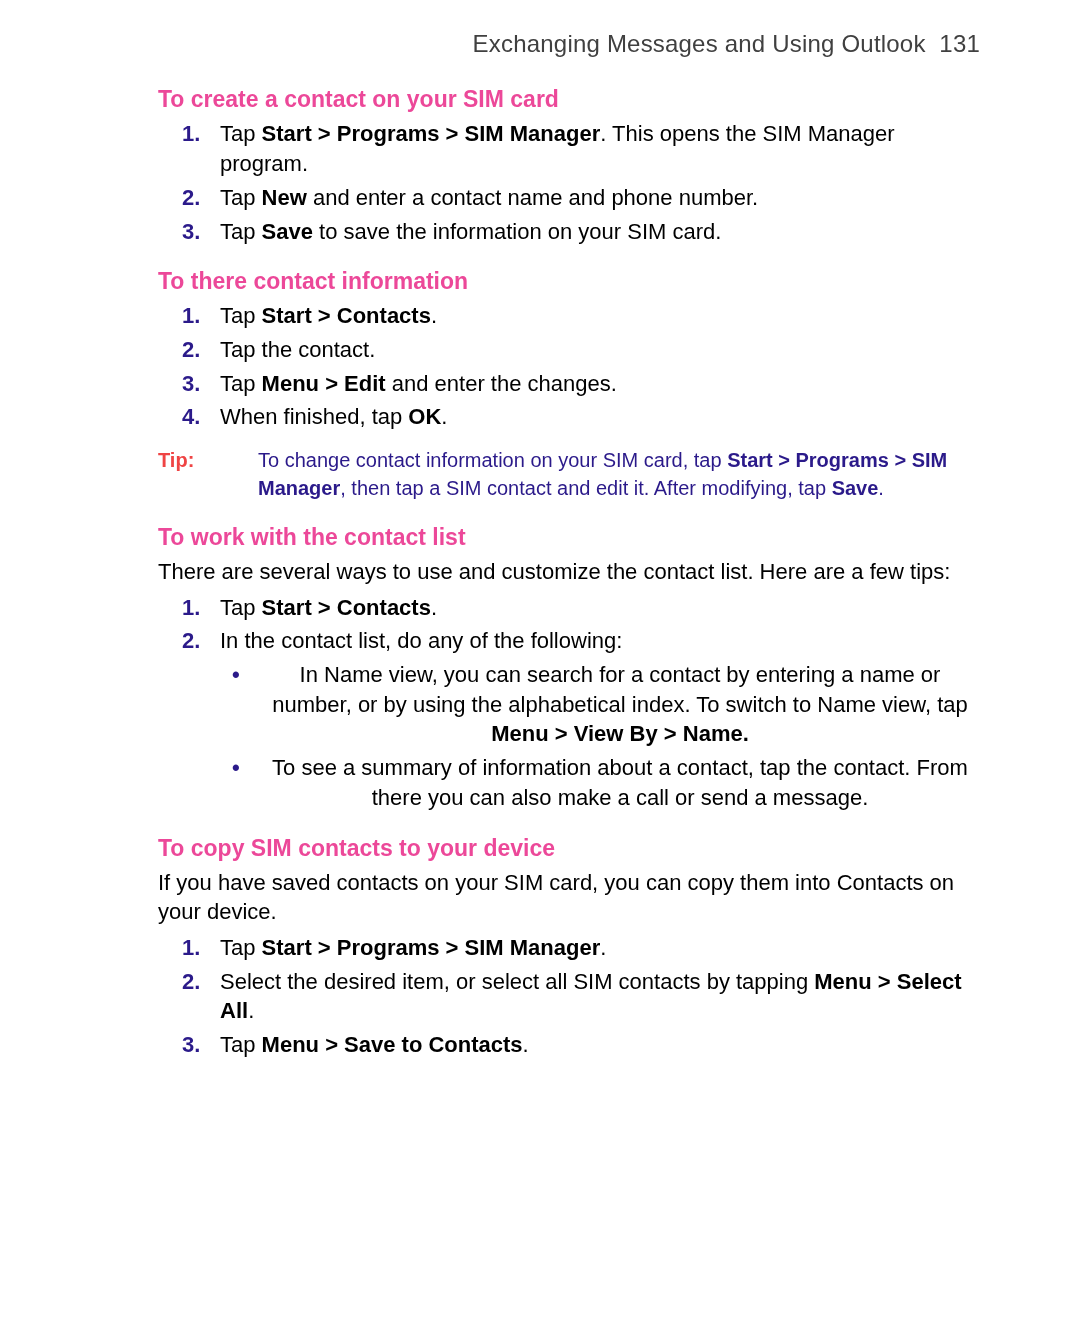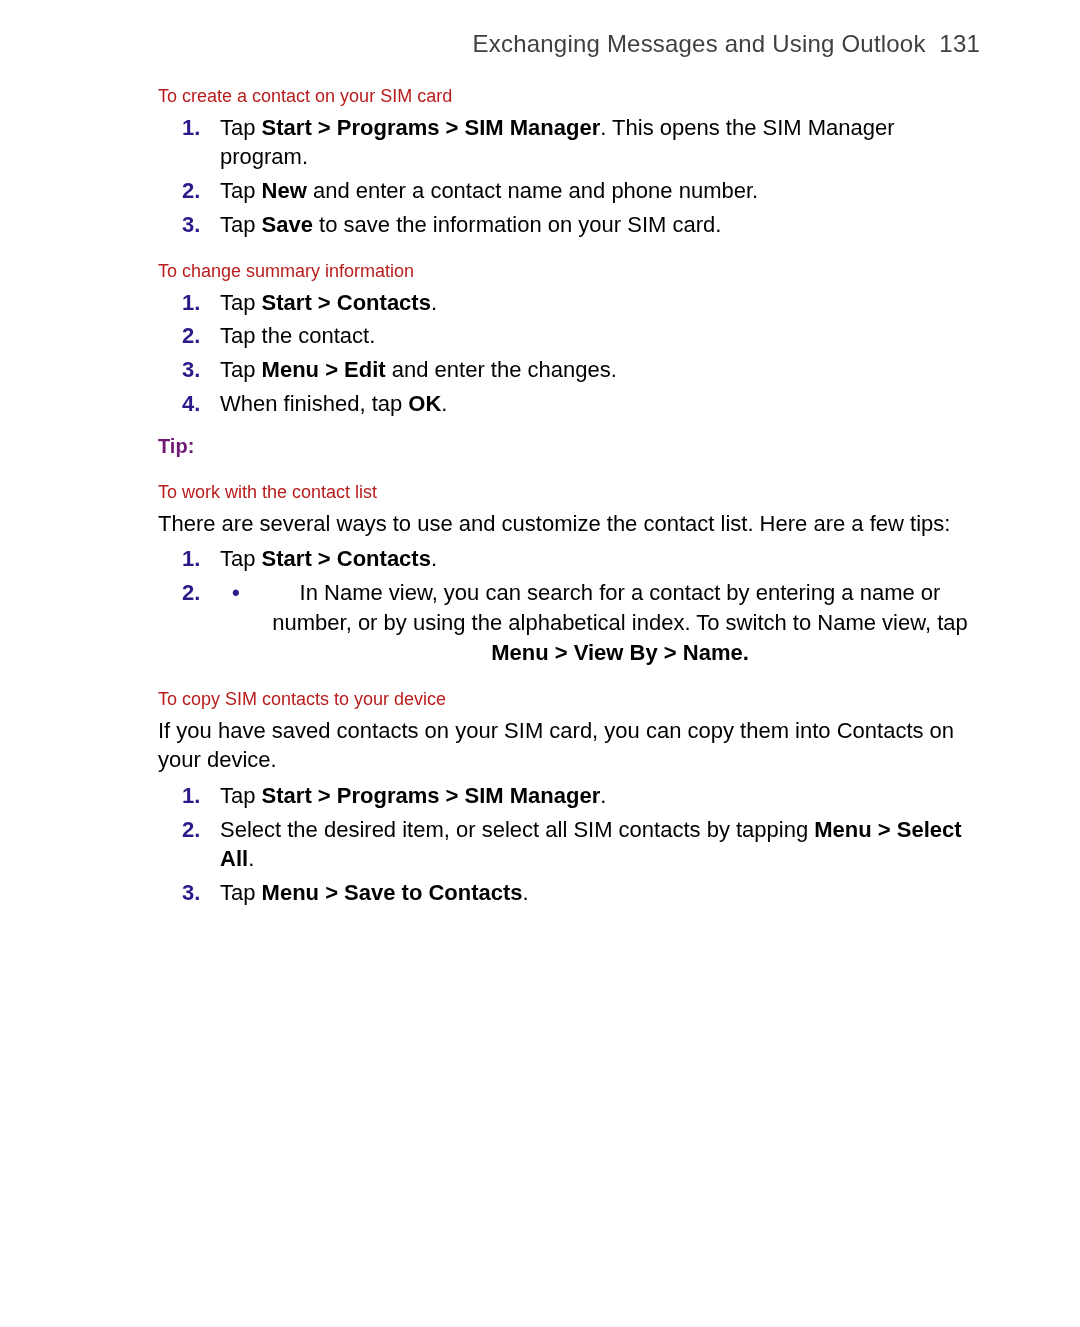--- a/index.html
+++ b/index.html
@@ -14,23 +14,23 @@
       padding: 28px 100px 0 158px;
     }
     .page-header {
       text-align: right;
       color: #404040;
       font-size: 24px;
       margin-bottom: 24px;
       letter-spacing: 0.2px;
     }
     .section-heading {
-      color: #b91c1c;
-      font-weight: 400;
-      font-size: 18px;
+      color: #ec4899;
+      font-weight: 700;
+      font-size: 23px;
       margin-top: 20px;
       margin-bottom: 4px;
     }
     .section-heading.first { margin-top: 0; }
     .intro {
       color: #000;
       margin-top: 2px;
       margin-bottom: 6px;
     }
     ol.steps {
@@ -55,21 +55,21 @@
     }
     .bold { font-weight: 700; margin-top: 48px; }
     .tip-row {
       display: flex;
       margin-top: 14px;
       margin-bottom: 14px;
       font-size: 20px;
       line-height: 1.4;
     }
     .tip-label {
-      color: #701a75;
+      color: #ef4444;
       font-weight: 700;
       width: 100px;
       flex-shrink: 0;
     }
     .tip-body {
       color: #2b1a8a;
     }
     .tip-body .bold { font-weight: 700; }
     ul.bullets {
       list-style: none;
@@ -98,39 +98,44 @@
   <span>Exchanging Messages and Using Outlook</span>&nbsp;&nbsp;<span>131</span>
 </div>
 
 <div class="section-heading first">To create a contact on your SIM card</div>
 <ol class="steps">
   <li><span>Tap </span><span class="bold">Start &gt; Programs &gt; SIM Manager</span><span>. This opens the SIM Manager program.</span></li>
   <li><span>Tap </span><span class="bold">New</span><span> and enter a contact name and phone number.</span></li>
   <li><span>Tap </span><span class="bold">Save</span><span> to save the information on your SIM card.</span></li>
 </ol>
 
-<div class="section-heading">To change summary information</div>
+<div class="section-heading">To there contact information</div>
 <ol class="steps">
   <li><span>Tap </span><span class="bold">Start &gt; Contacts</span><span>.</span></li>
   <li><span>Tap the contact.</span><span class="bold"></span><span></span></li>
   <li><span>Tap </span><span class="bold">Menu &gt; Edit</span><span> and enter the changes.</span></li>
   <li><span>When finished, tap </span><span class="bold">OK</span><span>.</span></li>
 </ol>
 
 <div class="tip-row">
   <div class="tip-label">Tip:</div>
+  <div class="tip-body">
+    <span>To change contact information on your SIM card, tap </span><span class="bold">Start &gt; Programs &gt; SIM Manager</span><span>, then tap a SIM contact and edit it. After modifying, tap </span><span class="bold">Save</span><span>.</span>
+  </div>
 </div>
 
 <div class="section-heading">To work with the contact list</div>
 <div class="intro">There are several ways to use and customize the contact list. Here are a few tips:</div>
 <ol class="steps">
   <li><span>Tap </span><span class="bold">Start &gt; Contacts</span><span>.</span></li>
   <li>
+    <span>In the contact list, do any of the following:</span>
     <ul class="bullets">
       <li><span>In Name view, you can search for a contact by entering a name or number, or by using the alphabetical index. To switch to Name view, tap </span><span class="bold">Menu &gt; View By &gt; Name.</span><span></span></li>
+      <li><span>To see a summary of information about a contact, tap the contact. From there you can also make a call or send a message.</span><span class="bold"></span><span></span></li>
     </ul>
   </li>
 </ol>
 
 <div class="section-heading">To copy SIM contacts to your device</div>
 <div class="intro">If you have saved contacts on your SIM card, you can copy them into Contacts on your device.</div>
 <ol class="steps">
   <li><span>Tap </span><span class="bold">Start &gt; Programs &gt; SIM Manager</span><span>.</span></li>
   <li><span>Select the desired item, or select all SIM contacts by tapping </span><span class="bold">Menu &gt; Select All</span><span>.</span></li>
   <li><span>Tap </span><span class="bold">Menu &gt; Save to Contacts</span><span>.</span></li>

